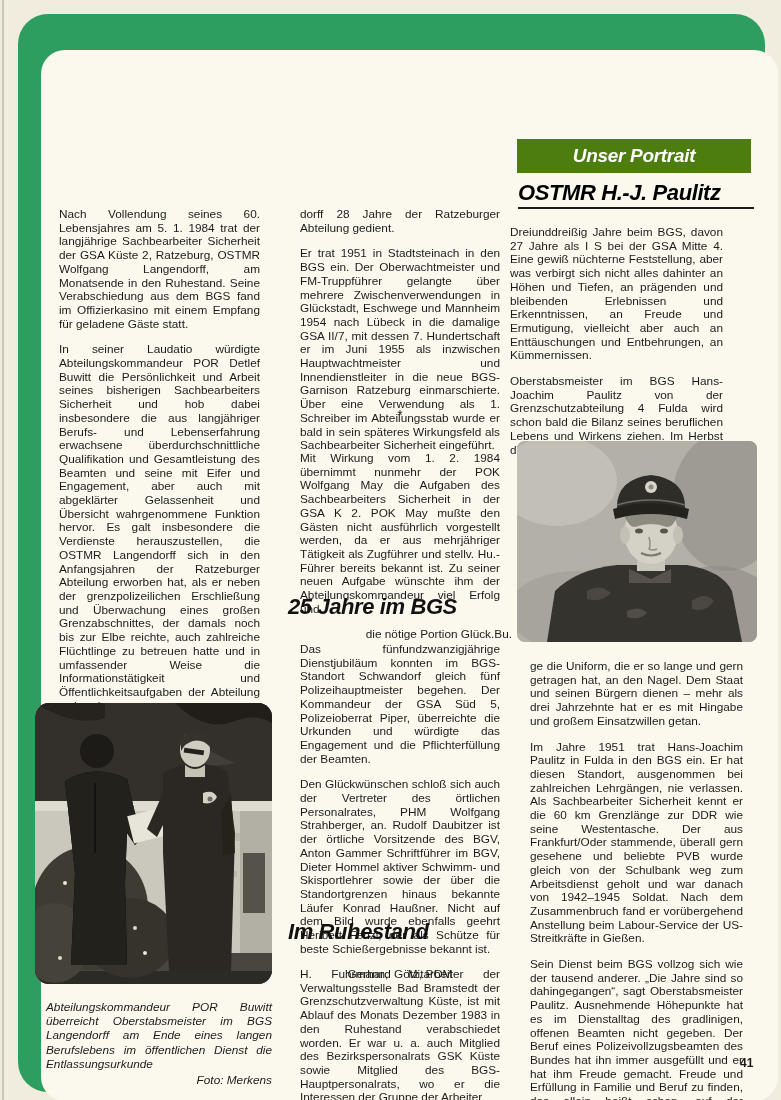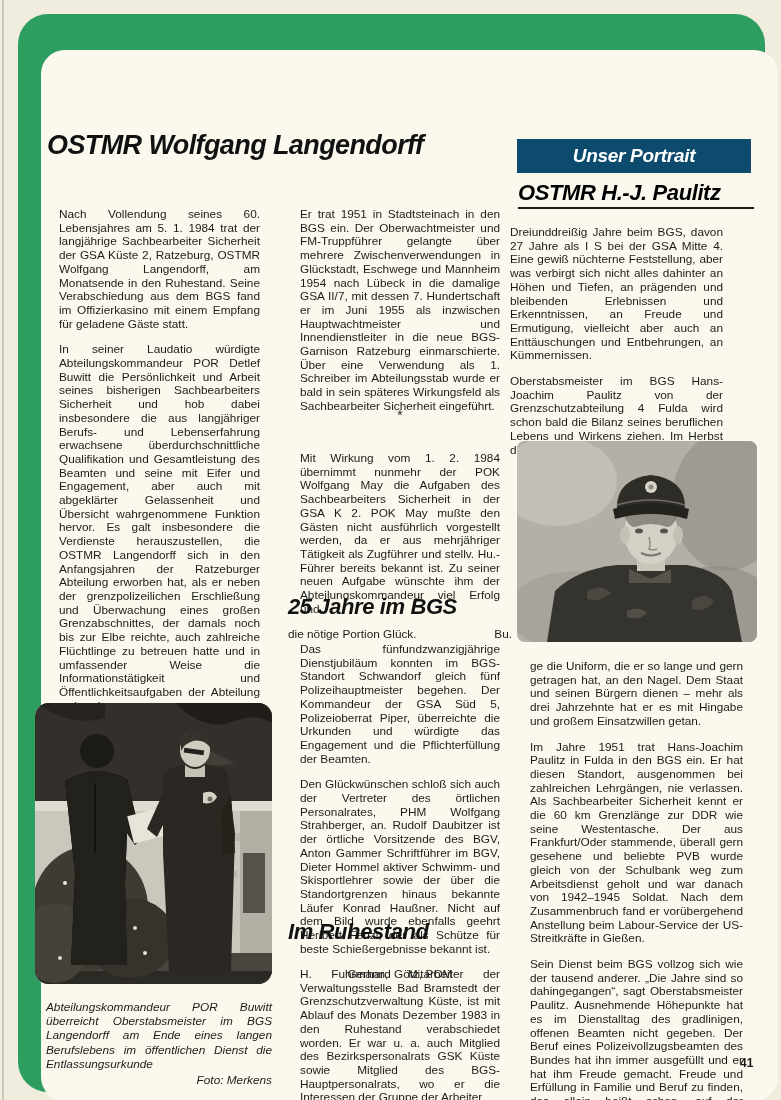--- a/index.html
+++ b/index.html
@@ -22,24 +22,24 @@
   .c2{left:288px;top:196px;width:224px;}
   .c2b{left:288px;top:631px;width:224px;}
   .c2c{left:288px;top:956px;width:224px;}
   .c3a{left:498px;top:214px;width:237px;}
   .c3b{left:518px;top:648px;width:237px;}
   .sep-star{left:288px;top:408px;width:224px;text-align:center;font-size:14px;line-height:14px;}
   .may-block{left:288px;top:440px;width:224px;}
   .section-title{font-size:22px;font-weight:bold;font-style:italic;color:#111;letter-spacing:-0.4px;}
   .h25{left:288px;top:594px;width:224px;}
   .hruhe{left:288px;top:919px;width:224px;}
-  .sig-line{display:flex;justify-content:space-between;}
+  .sig-line{display:flex;justify-content:flex-end;margin-left:11px;}
   .sig-only{text-align:center;}
   
-  .banner{left:517px;top:139px;width:234px;height:34px;background:#0c4a6e;color:#ffffff;
+  .banner{left:517px;top:139px;width:234px;height:34px;background:#4d7c0f;color:#ffffff;
           font-size:19px;font-weight:bold;font-style:italic;text-align:center;line-height:34px;letter-spacing:-0.3px;}
   .h3{left:518px;top:180px;width:236px;font-size:22px;font-weight:bold;font-style:italic;color:#000000;letter-spacing:-0.4px;}
   .rule3{left:518px;top:207px;width:236px;height:2px;background:#1a1a1a;}
   
   .photo{overflow:hidden;background:#c8c5ba;}
   .photo1{left:35px;top:703px;width:237px;height:281px;border-radius:14px;}
   .photo2{left:517px;top:441px;width:240px;height:201px;border-radius:8px;}
   .caption{left:46px;top:992px;width:226px;font-style:italic;font-size:11.8px;line-height:14.2px;text-align:justify;margin-top:8px;}
   .caption-credit{text-align:right;font-style:italic;margin-top:2px;}
   .pagenum{left:740px;top:1056px;font-size:12px;font-weight:bold;}
@@ -47,29 +47,30 @@
 </head>
 <body>
 
 <div class="edge-line"></div>
 
 <div class="frame" style="background:#2d9e5f;">
   <div class="frame-inner"></div>
 </div>
 
 <div class="abs main-title">
-  <span>OSTMR Wolfgang Langendorff</span><br>
+  <br>
 </div>
 
 <div class="abs bodytext c1">
   <p>Nach Vollendung seines 60. Lebensjahres am 5. 1. 1984 trat der langjährige Sachbearbeiter Sicherheit der GSA Küste 2, Ratzeburg, OSTMR Wolfgang Langendorff, am Monatsende in den Ruhestand. Seine Verabschiedung aus dem BGS fand im Offizierkasino mit einem Empfang für geladene Gäste statt.</p>
   <p>In seiner Laudatio würdigte Abteilungskommandeur POR Detlef Buwitt die Persönlichkeit und Arbeit seines bisherigen Sachbearbeiters Sicherheit und hob dabei insbesondere die aus langjähriger Berufs- und Lebenserfahrung erwachsene überdurchschnittliche Qualifikation und Gesamtleistung des Beamten und seine mit Eifer und Engagement, aber auch mit abgeklärter Gelassenheit und Übersicht wahrgenommene Funktion hervor. Es galt insbesondere die Verdienste herauszustellen, die OSTMR Langendorff sich in den Anfangsjahren der Ratzeburger Abteilung erworben hat, als er neben der grenzpolizeilichen Erschließung und Überwachung eines großen Grenzabschnittes, der damals noch bis zur Elbe reichte, auch zahlreiche Flüchtlinge zu betreuen hatte und in umfassender Weise die Informationstätigkeit und Öffentlichkeitsaufgaben der Abteilung wahrnahm.</p>
 </div>
 
 <div class="abs bodytext c2">
+  <p>dorff 28 Jahre der Ratzeburger Abteilung gedient.</p>
   <p>Er trat 1951 in Stadtsteinach in den BGS ein. Der Oberwachtmeister und FM-Truppführer gelangte über mehrere Zwischenverwendungen in Glückstadt, Eschwege und Mannheim 1954 nach Lübeck in die damalige GSA II/7, mit dessen 7. Hundertschaft er im Juni 1955 als inzwischen Hauptwachtmeister und Innendienstleiter in die neue BGS-Garnison Ratzeburg einmarschierte. Über eine Verwendung als 1. Schreiber im Abteilungsstab wurde er bald in sein späteres Wirkungsfeld als Sachbearbeiter Sicherheit eingeführt.</p>
 </div>
 
 <div class="abs sep-star">*</div>
 
 <div class="abs bodytext may-block">
   <p>Mit Wirkung vom 1. 2. 1984 übernimmt nunmehr der POK Wolfgang May die Aufgaben des Sachbearbeiters Sicherheit in der GSA K 2. POK May mußte den Gästen nicht ausführlich vorgestellt werden, da er aus mehrjähriger Tätigkeit als Zugführer und stellv. Hu.-Führer bereits bekannt ist. Zu seiner neuen Aufgabe wünschte ihm der Abteilungskommandeur viel Erfolg und</p>
   <div class="sig-line">
     <span>die nötige Portion Glück.</span>
     <span>Bu.</span>

